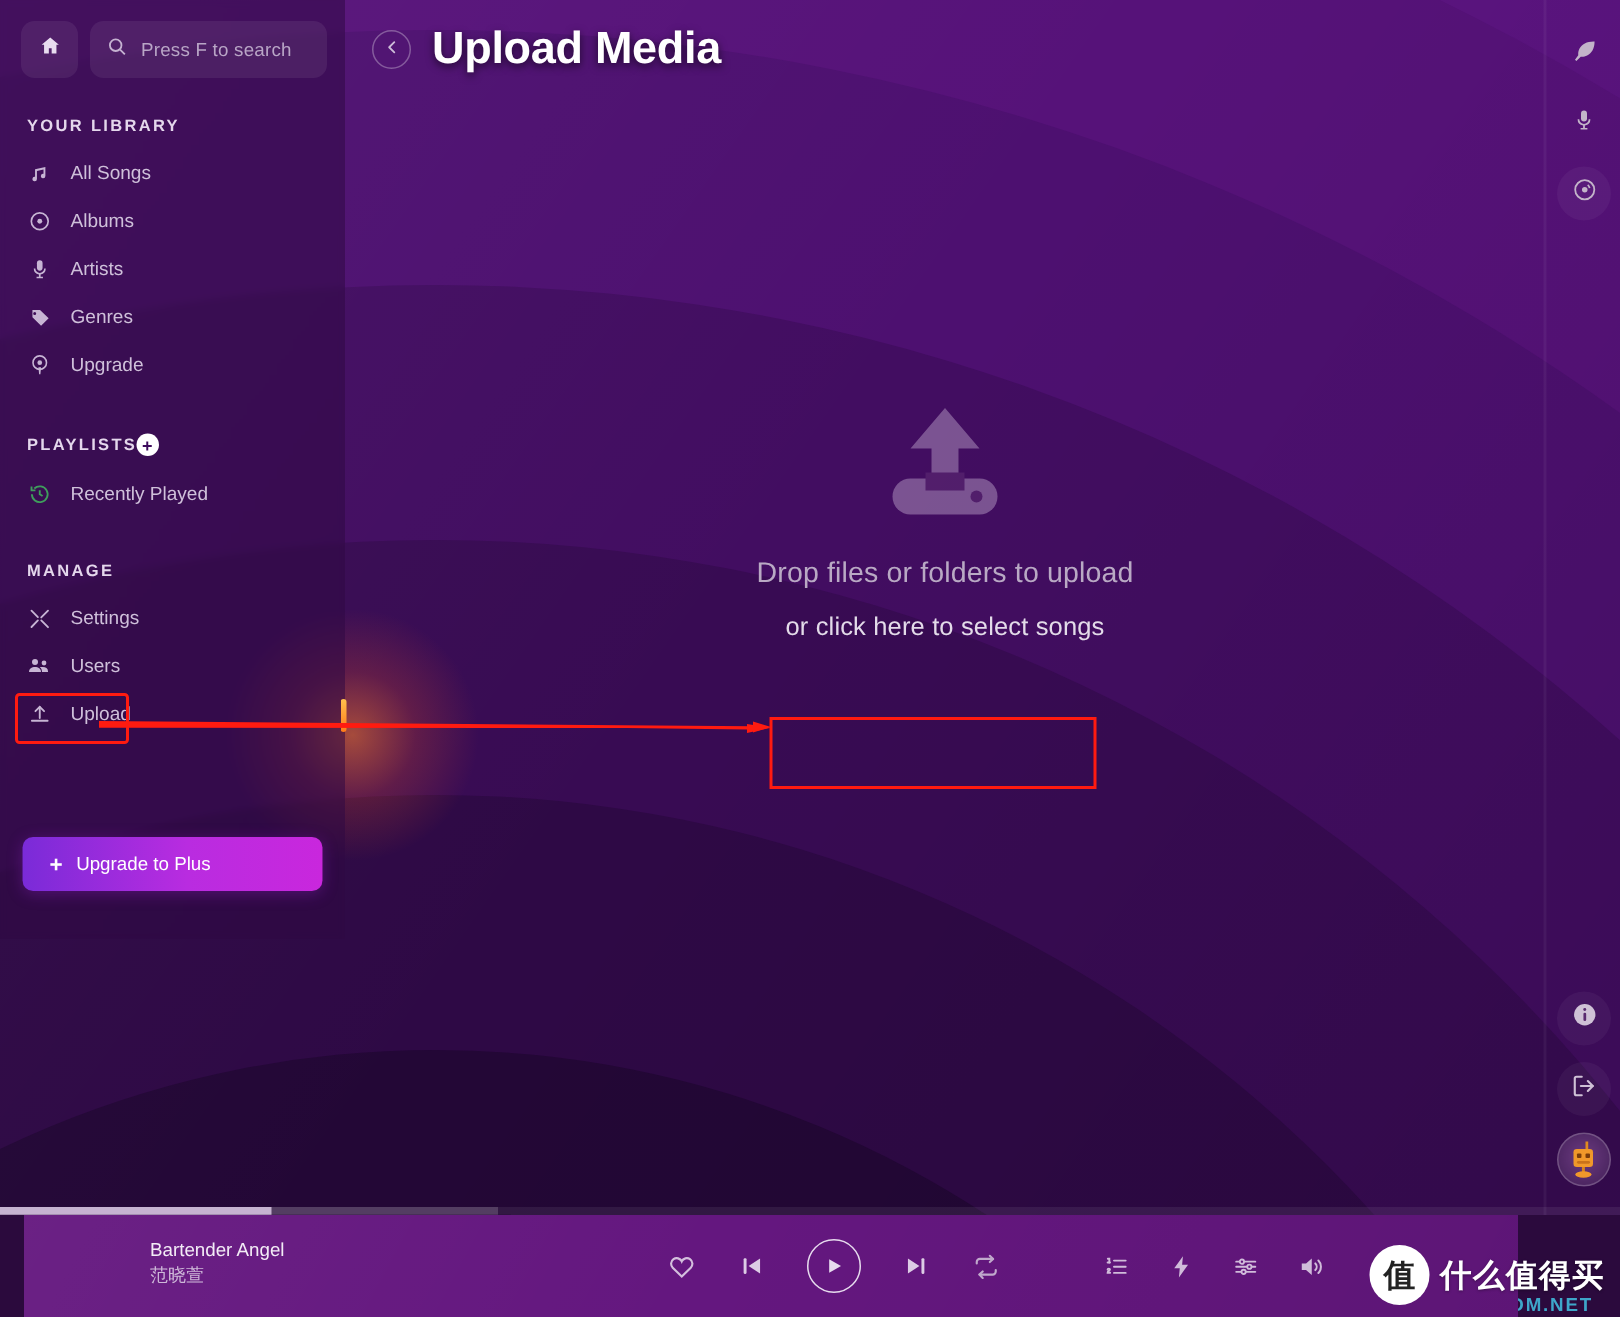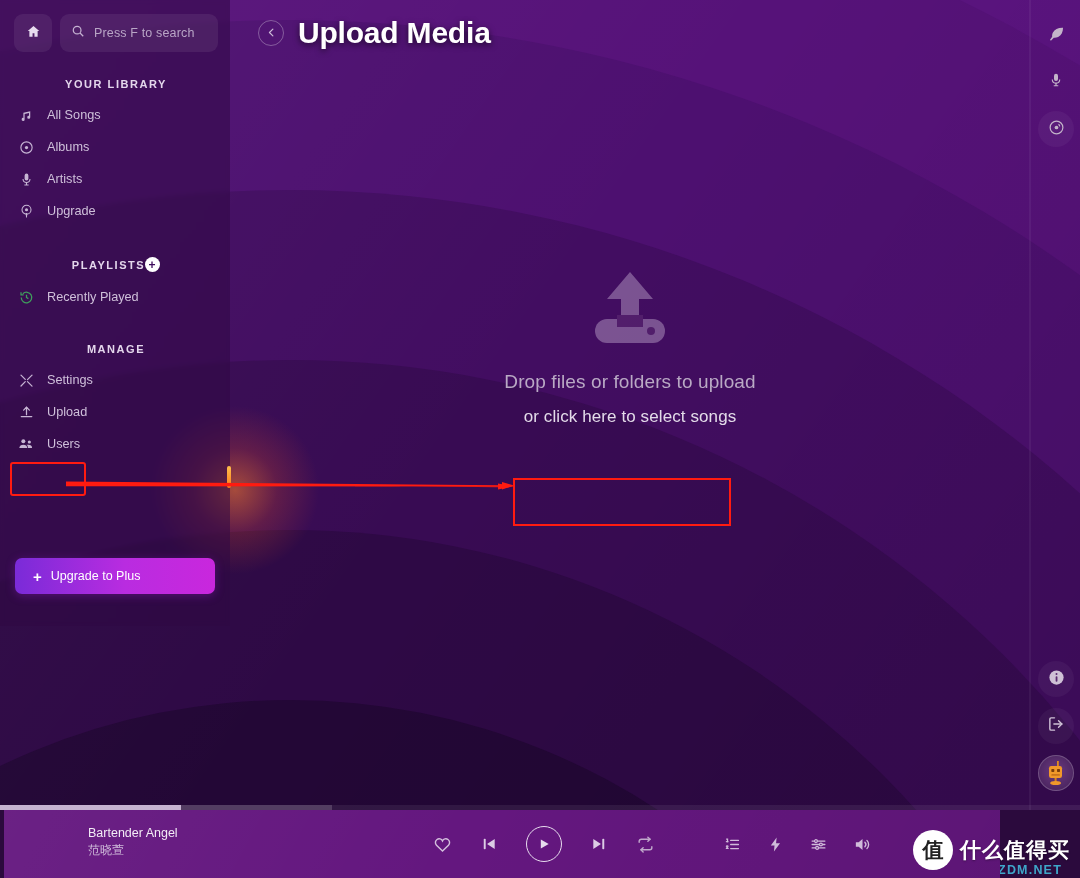--- a/index.html
+++ b/index.html
@@ -62,21 +62,21 @@
     background:rgba(255,255,255,0.07);
     display:flex; align-items:center; gap:9px;
     padding:0 11px;
     cursor:text;
   }
   .search-ph { font-size:12.5px; color:#b9a6c6; letter-spacing:.15px; }
 
   .sb-section {
     font-size:11px; letter-spacing:1.55px; font-weight:700;
     color:#e4d7ec; padding:0 0 0 18px;
-    display:flex; align-items:center; justify-content:center;
+    display:flex; align-items:center; justify-content:flex-start;
     padding-right:16px;
   }
   .sec-library { margin-top:16px; }
   .sec-playlists { margin-top:30px; }
   .sec-manage { margin-top:30px; }
 
   .add-pl {
     width:15px; height:15px; border-radius:50%;
     background:#fff; color:#3d0b5c;
     display:flex; align-items:center; justify-content:center;
@@ -114,21 +114,21 @@
     border-radius:7px;
     background:linear-gradient(90deg,#7a2bd8 0%, #b92ce0 55%, #c927dd 100%);
     display:flex; align-items:center; gap:9px;
     padding-left:18px;
     font-size:12.5px; color:#fff; cursor:pointer;
     box-shadow:0 2px 10px rgba(150,30,200,.35);
   }
 
   
   .topbar {
-    position:absolute; left:244px; top:0; width:800px; height:66px;
+    position:absolute; left:234px; top:0; width:800px; height:66px;
     display:flex; align-items:center; gap:14px; padding-left:14px;
     z-index:6;
   }
   .back-btn {
     width:26px; height:26px; border-radius:50%;
     border:1px solid rgba(255,255,255,0.30);
     display:flex; align-items:center; justify-content:center;
     cursor:pointer; flex-shrink:0;
   }
   .page-title {
@@ -181,21 +181,21 @@
   
   .progress-wrap {
     position:absolute; left:0; top:805px; width:1080px; height:5px;
     background:rgba(255,255,255,0.07); z-index:20;
   }
   .progress-buffer { position:absolute; left:0; top:0; height:5px; width:332px; background:rgba(255,255,255,0.16); }
   .progress-fill   { position:absolute; left:0; top:0; height:5px; width:181px; background:rgba(214,196,224,0.88); }
 
   
   .player {
-    position:absolute; left:4px; bottom:0; width:996px; height:68px;
+    position:absolute; left:16px; bottom:0; width:996px; height:68px;
     background:#64177f; z-index:18;
     overflow:hidden;
   }
   .player-sheen {
     position:absolute; inset:0;
     background:linear-gradient(118deg, rgba(255,255,255,0.045) 0%, rgba(255,255,255,0.0) 46%, rgba(0,0,0,0.07) 100%);
     pointer-events:none;
   }
   .now {
     position:absolute; left:84px; top:14px; line-height:1.45;
@@ -303,20 +303,28 @@
         <span class="ico">
           <svg width="15" height="15" viewBox="0 0 24 24" fill="#c7b5d4">
             <rect x="9" y="2.5" width="6" height="11" rx="3"></rect>
             <path d="M5.6 11.2h1.7a4.7 4.7 0 0 0 9.4 0h1.7a6.4 6.4 0 0 1-5.5 6.3v2.4h2.5v1.6H8.6v-1.6h2.5v-2.4a6.4 6.4 0 0 1-5.5-6.3z"></path>
           </svg>
         </span>
         <span>Artists</span>
       </div>
       <div class="nav-item">
         <span class="ico">
+          <svg width="15" height="15" viewBox="0 0 24 24" fill="#c7b5d4">
+            <path d="M3 4.2h9.3L21.5 13l-8.1 8.1L4.2 12V4.2zm3.6 2.1a1.6 1.6 0 1 0 0 3.2 1.6 1.6 0 0 0 0-3.2z"></path>
+          </svg>
+        </span>
+        <span>Genres</span>
+      </div>
+      <div class="nav-item">
+        <span class="ico">
           <svg width="15" height="15" viewBox="0 0 24 24" fill="none" stroke="#c7b5d4" stroke-width="1.7">
             <circle cx="12" cy="9.2" r="7.2"></circle>
             <circle cx="12" cy="9.2" r="2.5" fill="#c7b5d4" stroke="none"></circle>
             <path d="M10.6 14.2h2.8l-.7 7.4h-1.4z" fill="#c7b5d4" stroke="none"></path>
           </svg>
         </span>
         <span>Upgrade</span>
       </div>
     </div>
 
@@ -347,38 +355,38 @@
             <path d="M3.2 3.4 10 10.2"></path>
               <path d="M13.6 13.8 20.8 21"></path>
             <path d="M20.8 3.4 13.6 10.6"></path>
               <path d="M10 13.8 3.2 20.8"></path>
           </svg>
         </span>
         <span>Settings</span>
       </div>
       <div class="nav-item">
         <span class="ico">
-          <svg width="15" height="15" viewBox="0 0 24 24" fill="none" stroke="#c7b5d4" stroke-width="2" stroke-linecap="round">
-            <path d="M12 15.4V3.6"></path>
-              <path d="M7.4 8.2 12 3.6l4.6 4.6"></path>
-            <path d="M3.6 18.4h16.8"></path>
-          </svg>
-        </span>
-        <span>Upload</span>
-      </div>
-      <div class="nav-item">
-        <span class="ico">
           <svg width="16" height="16" viewBox="0 0 24 24" fill="#c7b5d4">
             <circle cx="8" cy="8" r="3"></circle>
               <circle cx="17" cy="9" r="2.4"></circle>
             <path d="M2 18c0-3.2 2.7-5 6-5s6 1.8 6 5z"></path>
             <path d="M15 18c0-2.3-.9-3.9-2.2-4.8 1-.3 2-.2 3.2-.2 2.7 0 5 1.4 5 4.2V18z"></path>
           </svg>
         </span>
         <span>Users</span>
+      </div>
+      <div class="nav-item">
+        <span class="ico">
+          <svg width="15" height="15" viewBox="0 0 24 24" fill="none" stroke="#c7b5d4" stroke-width="2" stroke-linecap="round">
+            <path d="M12 15.4V3.6"></path>
+              <path d="M7.4 8.2 12 3.6l4.6 4.6"></path>
+            <path d="M3.6 18.4h16.8"></path>
+          </svg>
+        </span>
+        <span>Upload</span>
       </div>
     </div>
 
     <div class="upgrade-btn">
       <span style="font-size:15px;font-weight:700;">+</span>
       <span>Upgrade to Plus</span>
     </div>
   </div>
 
   <div class="sb-glow"></div>

